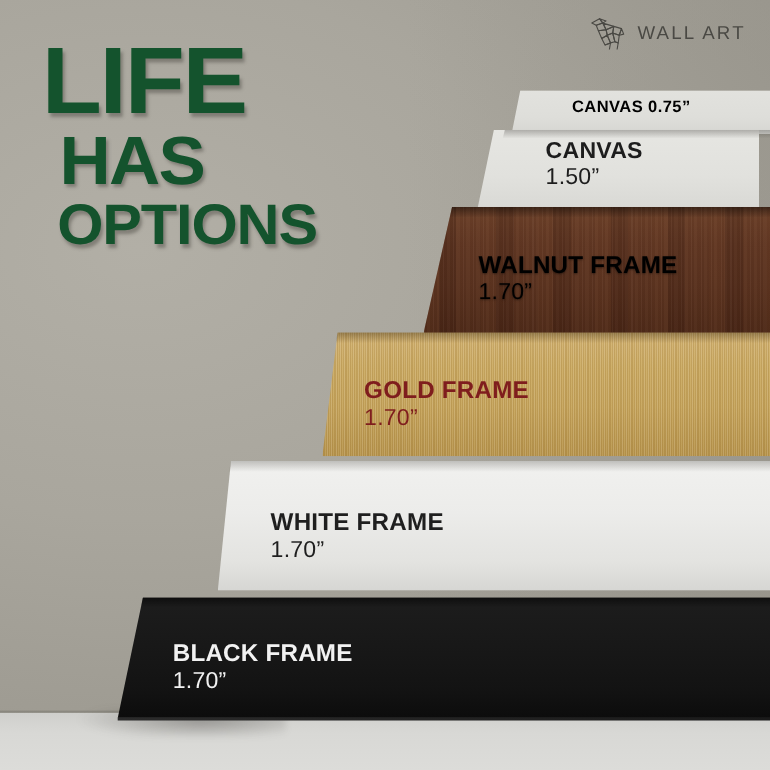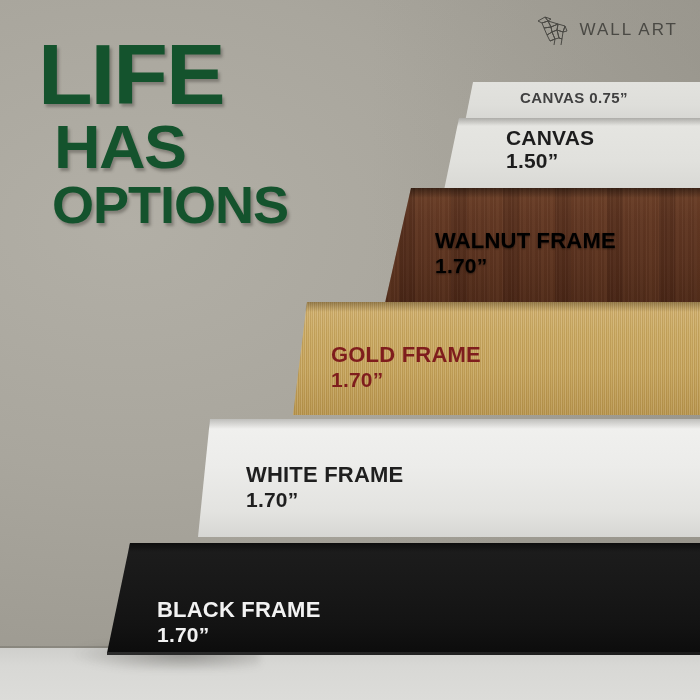--- a/index.html
+++ b/index.html
@@ -53,46 +53,46 @@
     z-index:4;
     line-height:1.02;
     letter-spacing:.2px;
   }
   .label .l1{
     display:block;
     font-weight:bold;
   }
   .label .l2{
     display:block;
-    font-weight:bold;
+    font-weight:normal;
   }
 
   
   .cast{
     position:absolute;
     z-index:3;
     pointer-events:none;
   }
 
   
   #p-canvas075{
     left:465px;top:82px;width:235px;height:40px;
     clip-path:polygon(8px 0, 235px 0, 235px 40px, 0 40px);
     z-index:10;
   }
   #p-canvas075 .surface{
     background:linear-gradient(to bottom,#e2e2de 0%,#dedeDA 60%,#d6d6d2 100%);
   }
   #p-canvas075 .label{
-    left:55px;top:8px;color:#404040;font-size:15px;letter-spacing:.4px;
+    left:55px;top:8px;color:#000000;font-size:15px;letter-spacing:.4px;
   }
 
   
   #p-canvas150{
-    left:443px;top:118px;width:257px;height:77px;
+    left:433px;top:118px;width:257px;height:77px;
     clip-path:polygon(16px 0, 257px 0, 257px 77px, 0 77px);
     z-index:12;
   }
   #p-canvas150 .surface{
     background:linear-gradient(to bottom,#e6e6e2 0%,#e1e1dd 55%,#d7d7d3 100%);
   }
   #p-canvas150 .label{
     left:63px;top:9px;color:#1d1d1d;font-size:21px;
   }
   #p-canvas150 .label .l2{font-size:21px;margin-top:2px;}
@@ -179,21 +179,21 @@
   
   #p-black{
     left:107px;top:543px;width:593px;height:110px;
     clip-path:polygon(23px 0, 593px 0, 593px 110px, 0 110px);
     z-index:20;
   }
   #p-black .surface{
     background:linear-gradient(to bottom,#1d1d1d 0%,#181818 40%,#131313 75%,#0c0c0c 100%);
   }
   #p-black .label{
-    left:50px;top:56px;color:#f2f2f2;font-size:22px;
+    left:50px;top:40px;color:#f2f2f2;font-size:22px;
   }
   #p-black .label .l2{font-size:21px;margin-top:3px;}
   #black-top-shadow{
     left:107px;top:543px;width:593px;height:9px;z-index:21;
     background:linear-gradient(to bottom, rgba(0,0,0,.55), rgba(0,0,0,0));
     clip-path:polygon(23px 0, 593px 0, 593px 9px, 21px 9px);
   }
   #black-bottom-edge{
     left:107px;bottom:45px;width:593px;height:3px;z-index:22;
     background:linear-gradient(to right, #2b2b2b, #1a1a1a);

